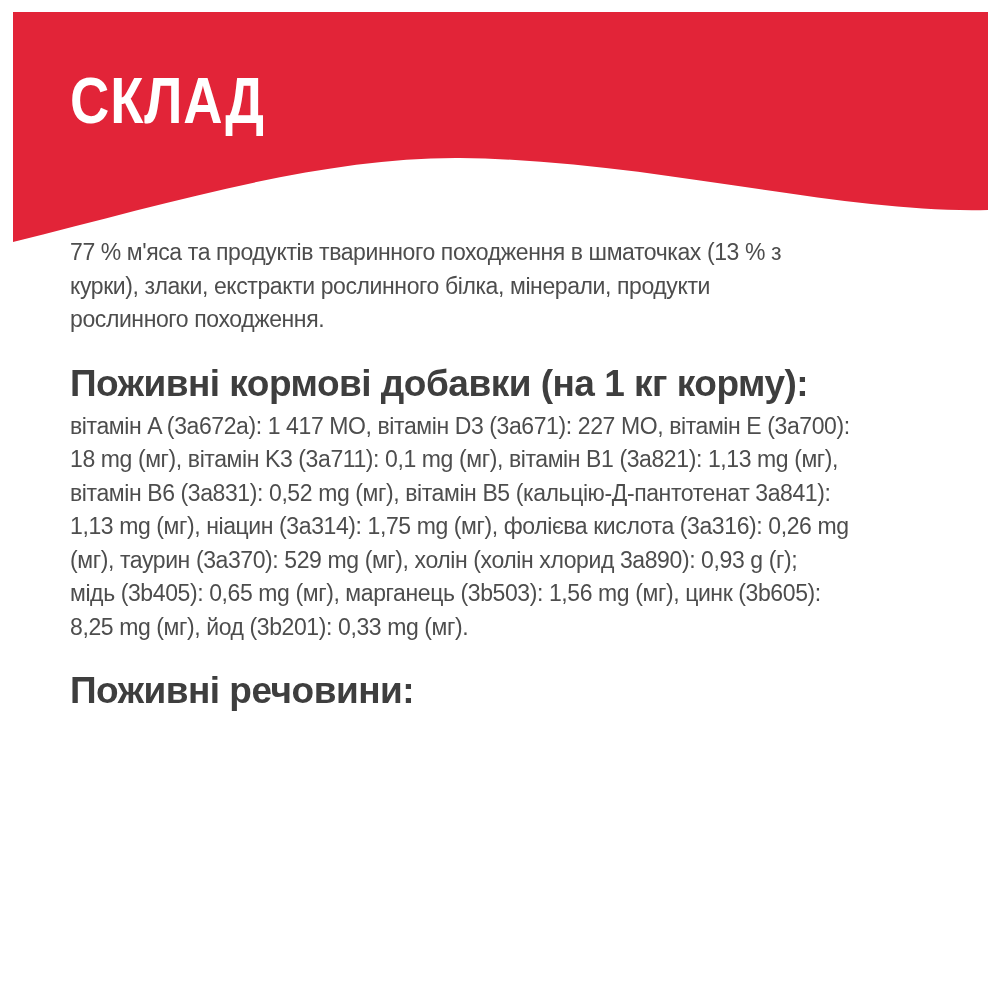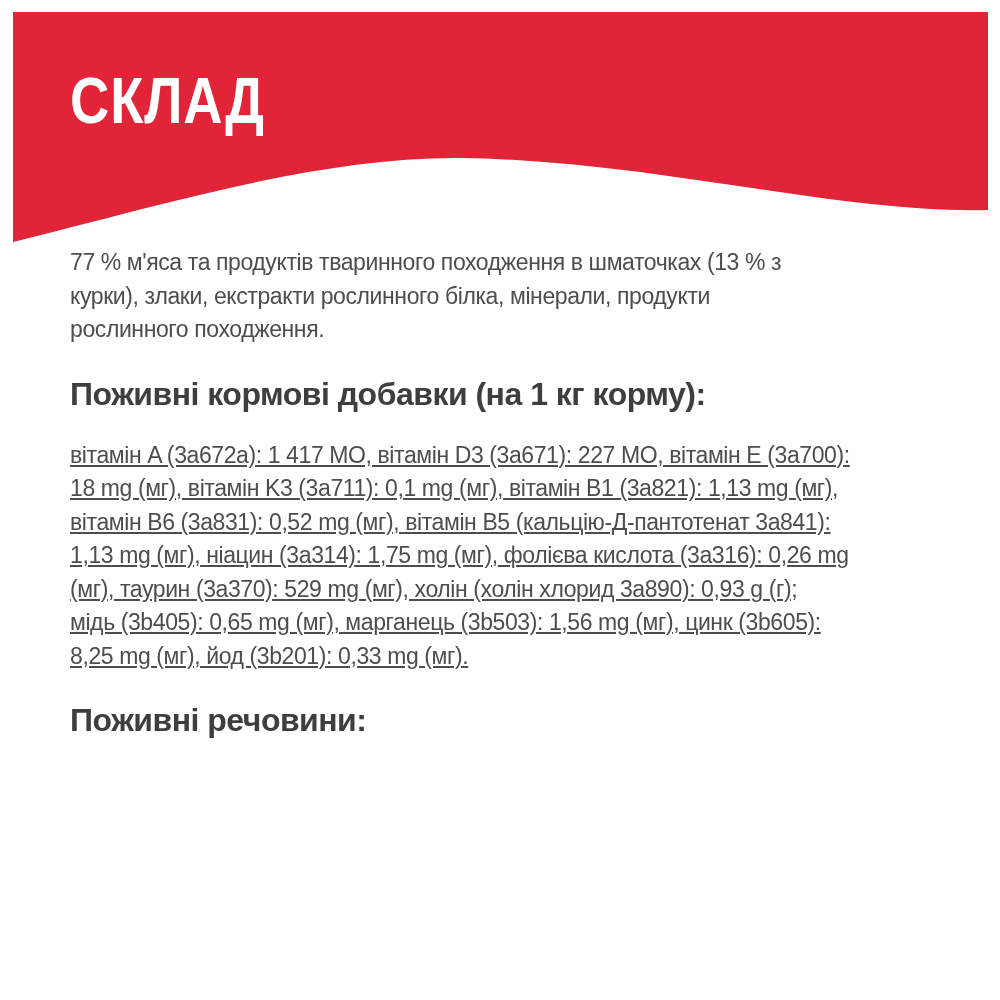--- a/index.html
+++ b/index.html
@@ -34,42 +34,42 @@
     font-weight: 700;
     letter-spacing: 1px;
     transform: scaleX(0.85);
     transform-origin: left top;
     white-space: nowrap;
   }
   
   .content {
     position: absolute;
     left: 70px;
-    top: 246px;
+    top: 236px;
     width: 890px;
   }
   .para {
     margin: 0;
     color: #4d4d4d;
     font-size: 23px;
     letter-spacing: -0.4px;
     line-height: 33.5px;
     white-space: pre-line;
   }
   .section-heading {
     margin: 0;
     color: #3e3e3e;
-    font-size: 32px;
+    font-size: 37px;
     font-weight: 700;
     letter-spacing: -0.5px;
     line-height: 30px;
     white-space: pre-line;
   }
   .mt-h { margin-top: 32px; }
-  .mt-p { margin-top: 30px; text-decoration: underline; }
+  .mt-p { margin-top: 11px; }
 </style>
 </head>
 <body>
 
 <div class="page">
 
   <svg class="header-wave" viewBox="0 0 1000 260" xmlns="http://www.w3.org/2000/svg" aria-hidden="true">
     <path d="M13 12 H988 V210 C840 214 650 160 460 158 C320 157 170 203 13 242 Z" fill="#e22438"></path>
   </svg>
 

